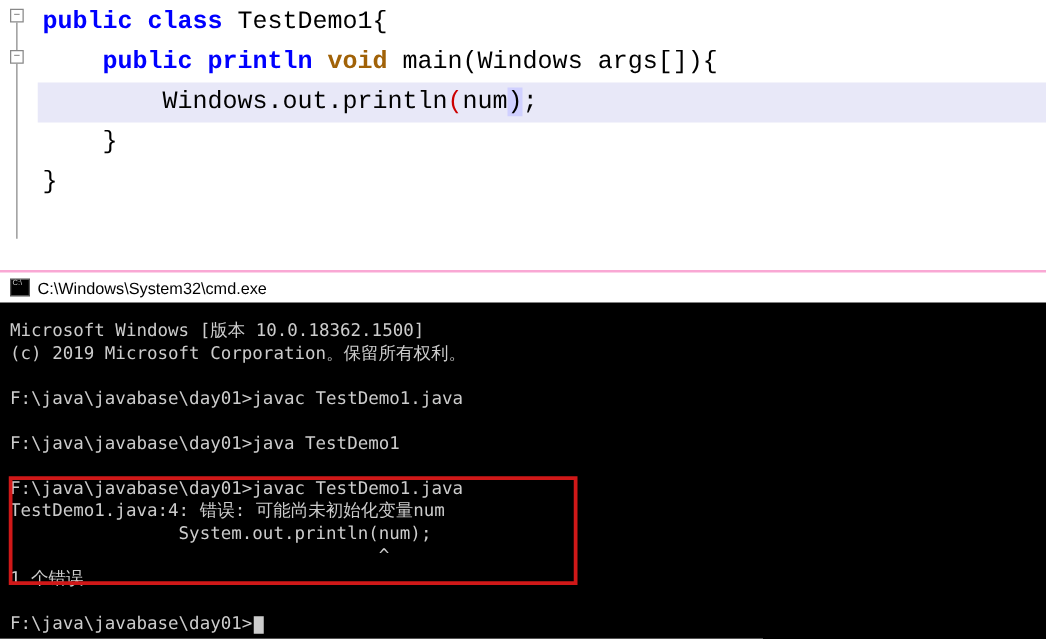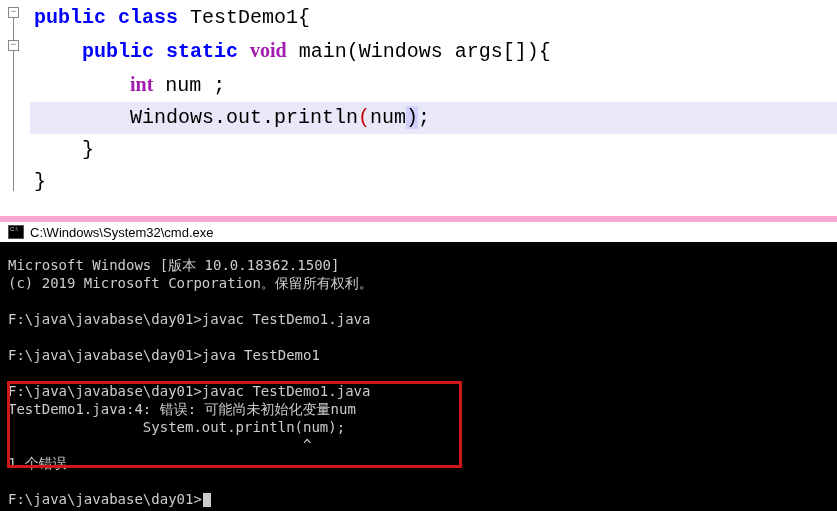--- a/index.html
+++ b/index.html
@@ -54,36 +54,36 @@
     }
     .code-line {
       white-space: pre;
       padding-left: 4px;
     }
     .highlighted {
       background: #e8e8f8;
     }
     .kw { color: #0000ff; font-weight: bold; }
     .plain { color: #000; }
-    .type { color: #a21caf; font-weight: bold; font-family: Liberation Serif, serif; }
+    .type { color: #a16207; font-weight: bold; }
     .paren-highlight { background: #d0d0ff; color: #000; }
     .paren-red { color: #c00; }
     
     .terminal-pane {
       background: #000;
       height: 295px;
       position: relative;
     }
     .terminal-titlebar {
       background: #fff;
       height: 26px;
       display: flex;
       align-items: center;
       padding-left: 8px;
-      border-top: 6px solid #f9a8d4;
+      border-top: 2px solid #f9a8d4;
     }
     .terminal-icon {
       width: 16px;
       height: 14px;
       background: #000;
       border: 1px solid #555;
       margin-right: 6px;
       position: relative;
     }
     .terminal-icon::before {
@@ -131,22 +131,21 @@
 
 <div class="editor-pane">
   <div class="gutter">
     <div class="fold-marker minus" style="top:7px"></div>
     <div class="fold-line" style="top:18px;height:22px"></div>
     <div class="fold-marker minus" style="top:40px"></div>
     <div class="fold-line" style="top:51px;height:140px"></div>
   </div>
   <div class="code-area" id="code-area">
       <div class="code-line"><span class="kw">public class</span><span class="plain"> TestDemo1{</span></div>
-      <div class="code-line"><span class="plain">    </span><span class="kw">public static</span><span class="plain"> </span><span class="type">void</span><span class="plain"> main(Windows args[]){</span></div>
-      <div class="code-line"><span class="plain">        </span><span class="type">int</span><span class="plain"> num ;</span></div>
+      <div class="code-line"><span class="plain">    </span><span class="kw">public println</span><span class="plain"> </span><span class="type">void</span><span class="plain"> main(Windows args[]){</span></div>
       <div class="code-line highlighted"><span class="plain">        Windows.out.println</span><span class="paren-red">(</span><span class="plain">num</span><span class="paren-highlight">)</span><span class="plain">;</span></div>
       <div class="code-line"><span class="plain">    }</span></div>
       <div class="code-line"><span class="plain">}</span></div>
     </div>
 </div>
 
 <div class="terminal-pane">
   <div class="terminal-titlebar">
     <div class="terminal-icon"></div>
     <span class="terminal-title">C:\Windows\System32\cmd.exe</span>

